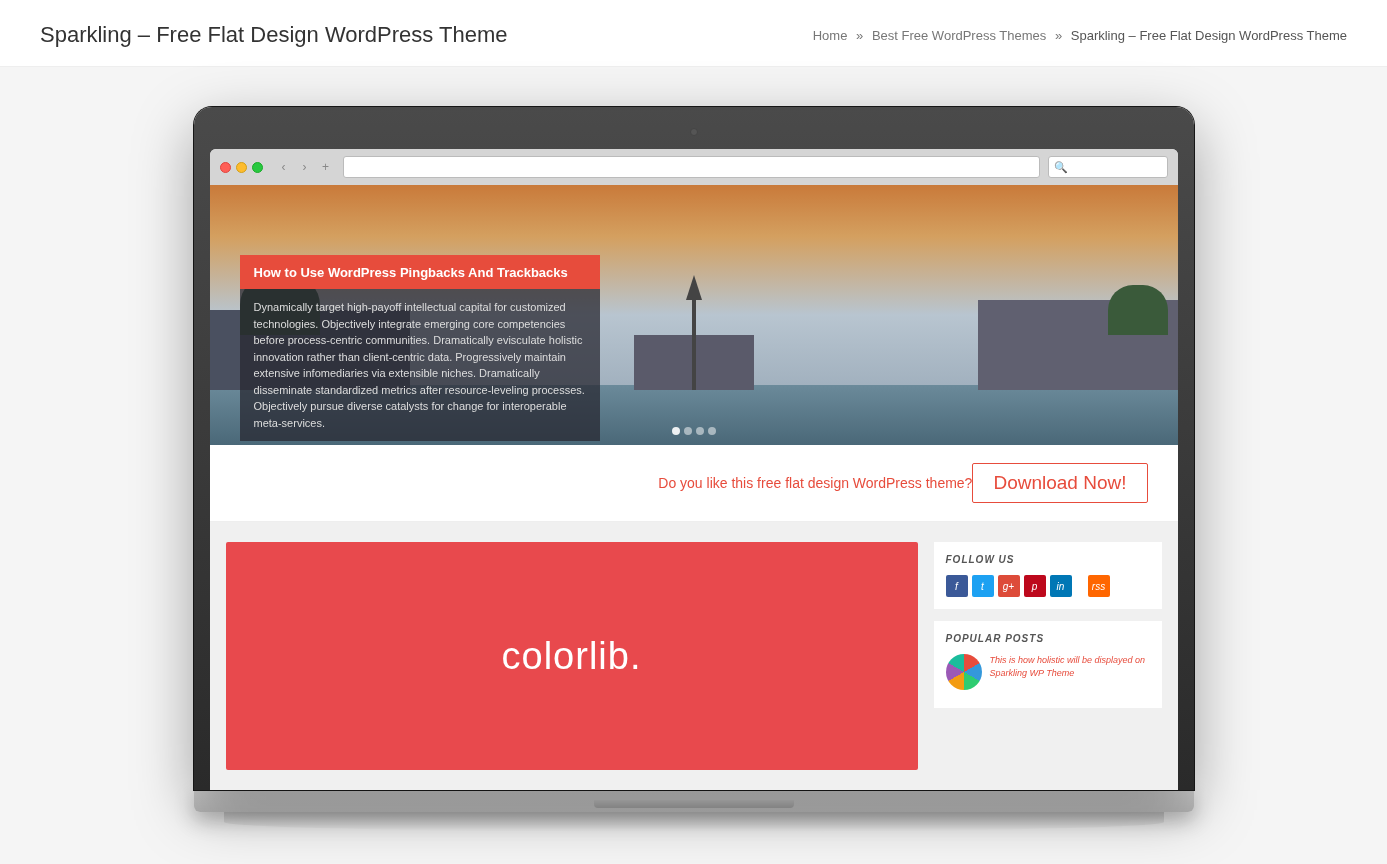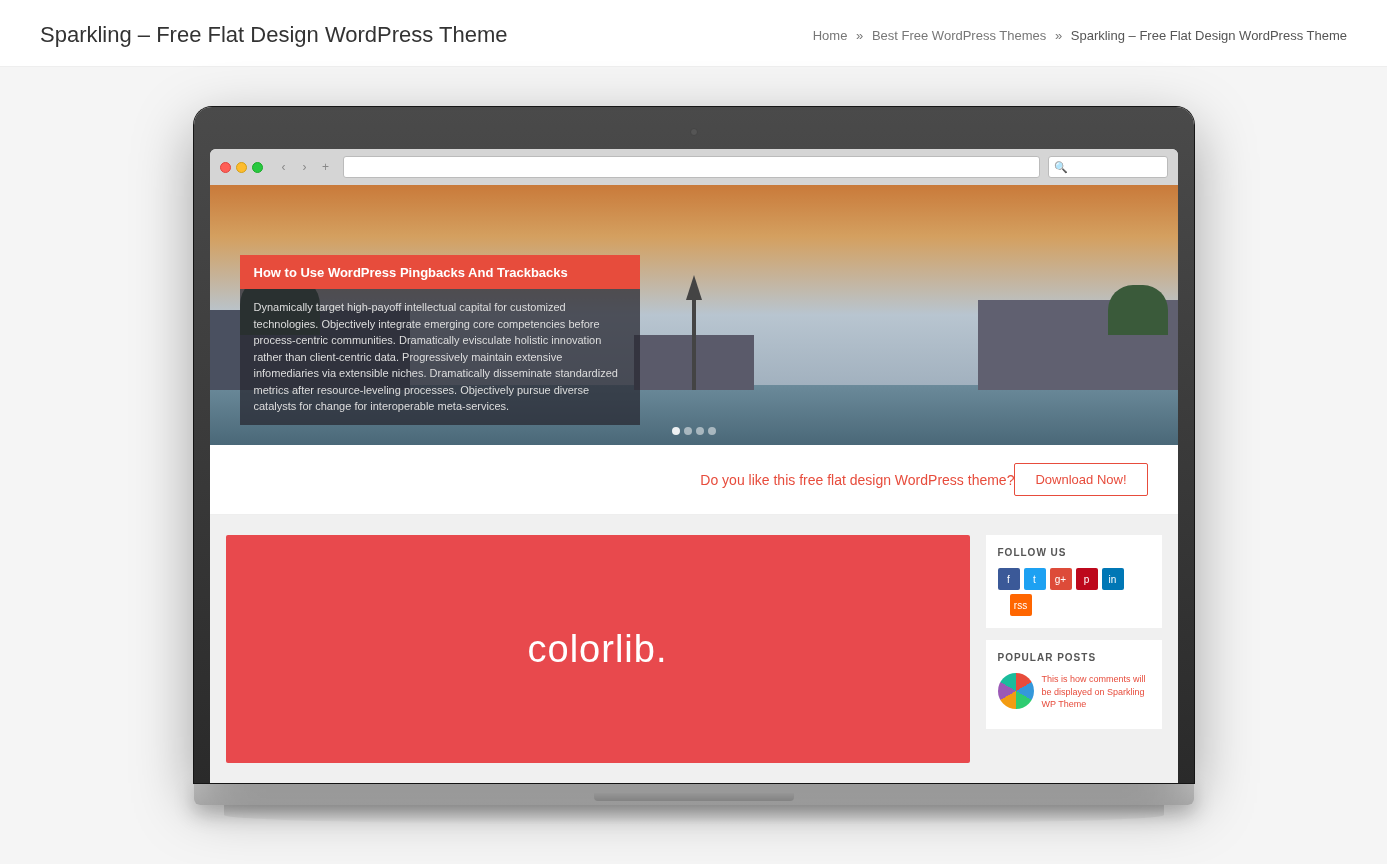--- a/index.html
+++ b/index.html
@@ -249,21 +249,21 @@
       height: 50px;
       background: #3a5a3a;
       border-radius: 25px 25px 0 0;
     }
 
     
     .hero-overlay {
       position: absolute;
       top: 70px;
       left: 30px;
-      width: 400px;
+      width: 360px;
     }
     .hero-title-box {
       background: #e74c3c;
       padding: 8px 14px;
       margin-bottom: 0;
     }
     .hero-title-text {
       color: #fff;
       font-size: 13px;
       font-weight: 600;
@@ -309,21 +309,21 @@
     .cta-text {
       color: #e74c3c;
       font-size: 14px;
       font-weight: 400;
     }
     .cta-button {
       border: 1px solid #e74c3c;
       background: #fff;
       color: #e74c3c;
       padding: 8px 20px;
-      font-size: 13px;
+      font-size: 19px;
       cursor: pointer;
       border-radius: 2px;
     }
 
     
     .content-area {
       background: #f0f0f0;
       display: flex;
       gap: 0;
       padding: 20px 16px;
@@ -346,22 +346,23 @@
     }
     .colorlib-logo {
       font-size: 38px;
       font-weight: 300;
       color: #fff;
       letter-spacing: 1px;
     }
 
     
     .sidebar {
-      width: 176px;
+      width: 228px;
       flex-shrink: 0;
+      font-style: italic;
     }
     .sidebar-section {
       background: #fff;
       padding: 12px;
       margin-bottom: 12px;
     }
     .sidebar-heading {
       font-size: 10px;
       font-weight: 700;
       color: #555;
@@ -539,21 +540,21 @@
                   <div class="social-icon pi">p</div>
                   <div class="social-icon li">in</div>
                   <div class="social-icon rs">rss</div>
                 </div>
               </div>
 
               <div class="sidebar-section">
                 <div class="sidebar-heading">POPULAR POSTS</div>
                 <div class="popular-post">
                   <div class="popular-post-thumb"></div>
-                  <div class="popular-post-text">This is how comments will be displayed on Sparkling WP Theme</div>
+                  <div class="popular-post-text">This is how holistic will be displayed on Sparkling WP Theme</div>
                 </div>
               </div>
 
             </div>
           </div>
 
         </div>
       </div>
     </div>
 

